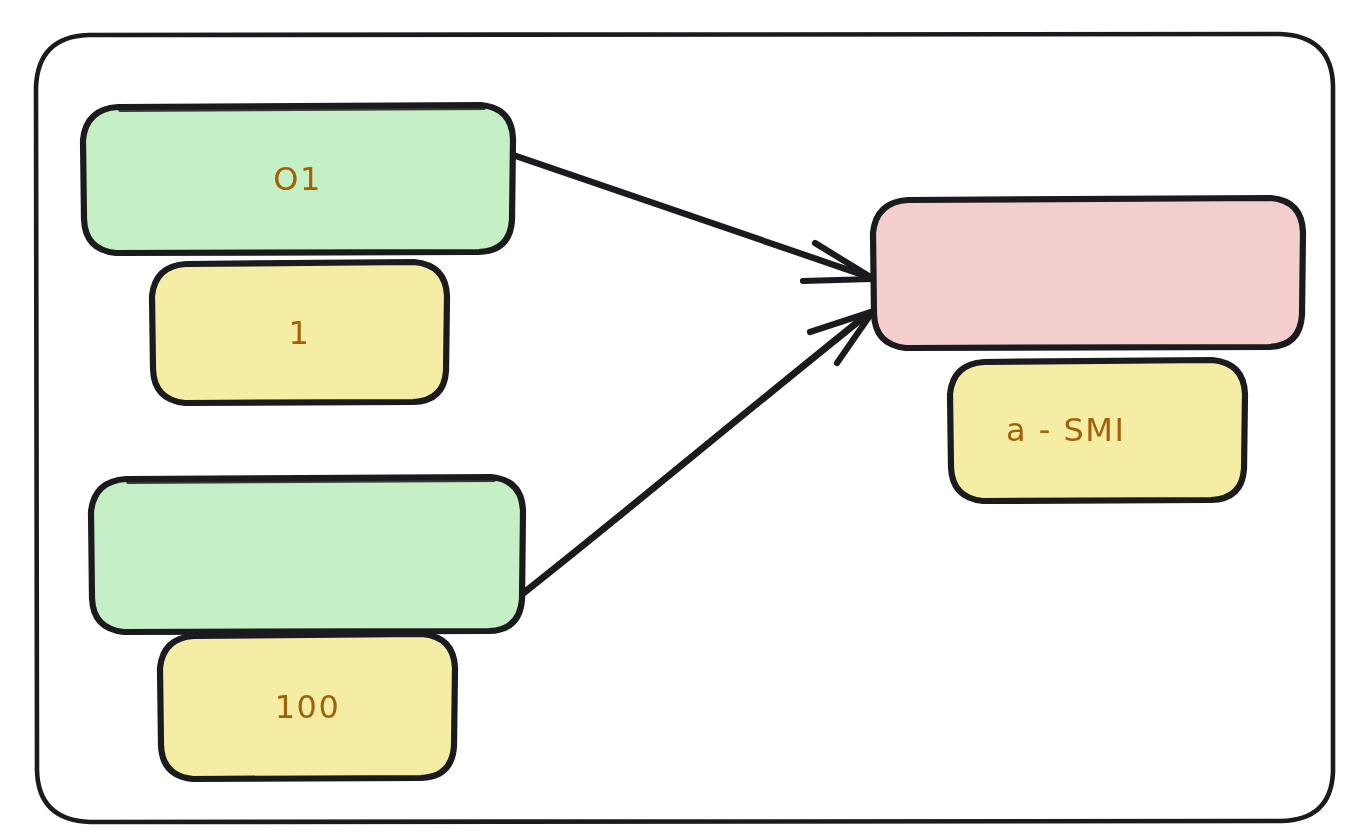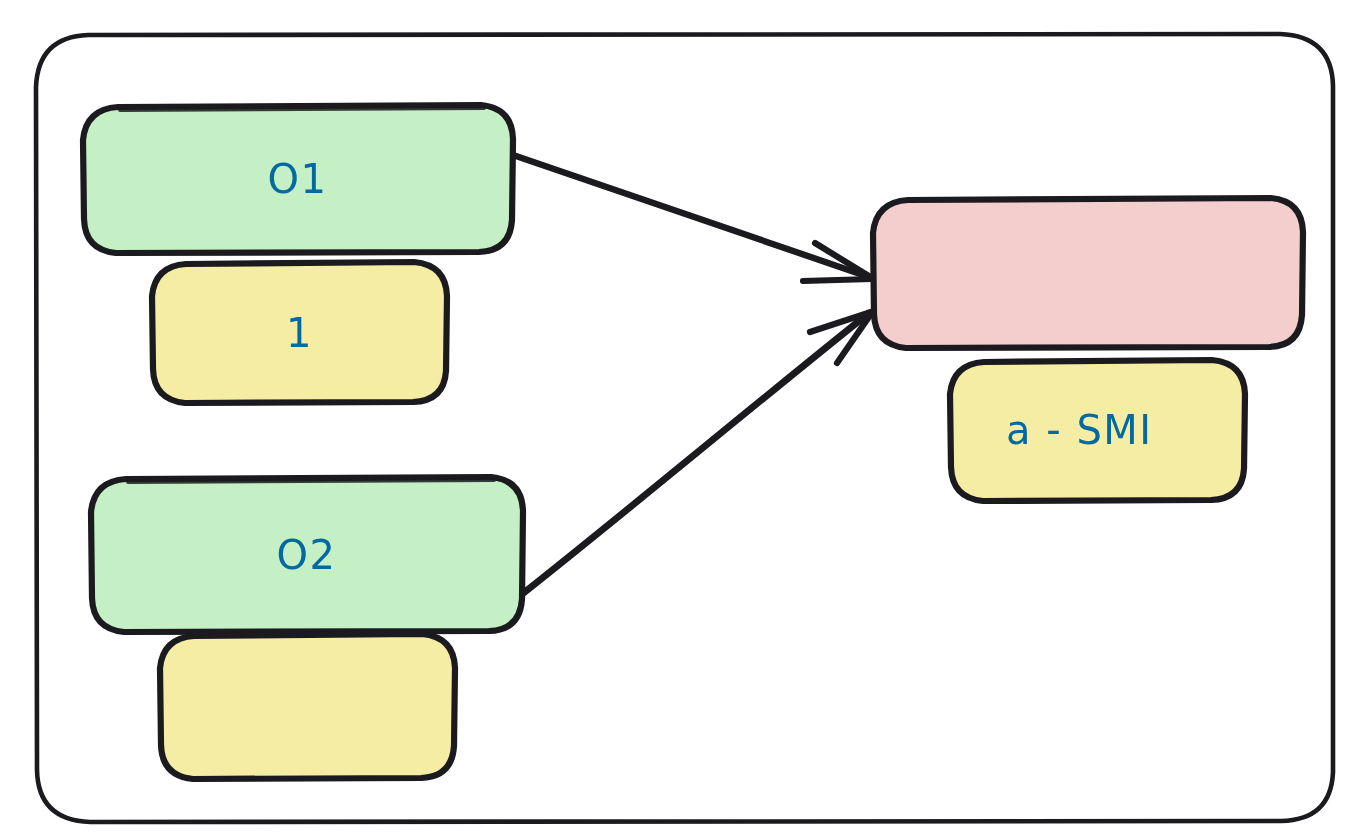--- a/index.html
+++ b/index.html
@@ -24,23 +24,23 @@
     position: absolute;
     inset: 0;
     width: 1367px;
     height: 840px;
   }
   .node-label {
     position: absolute;
     display: flex;
     align-items: center;
     justify-content: center;
-    color: #0369a1;
+    color: #a16207;
     font-family: "DejaVu Sans", sans-serif;
-    font-size: 40px;
+    font-size: 32px;
     font-weight: 400;
     letter-spacing: 1.5px;
     white-space: nowrap;
     pointer-events: none;
     user-select: none;
   }
   .node-label.left-ish { justify-content: flex-start; padding-left: 56px; }
   .hit {
     position: absolute;
     background: transparent;
@@ -100,22 +100,22 @@
     <g>
       <path d="M 984 362 L 1212 360 Q 1244 363 1245 394 L 1244 469 Q 1242 499 1211 500
                L 983 501 Q 952 498 951 467 L 950 394 Q 953 364 984 362 Z" fill="#f6eda4" stroke="#1b1b1f" stroke-width="6.2" stroke-linejoin="round"></path>
     </g>
   </svg>
 
   <div class="node-label" style="left:82px;  top:105px; width:431px; height:148px;">O1</div>
 
   <div class="node-label" style="left:152px; top:262px; width:295px; height:141px;">1</div>
 
-  <div class="node-label" style="left:90px;  top:477px; width:433px; height:155px;">O2</div>
 
+  <div class="node-label" style="left:160px; top:634px; width:295px; height:146px;">100</div>
 
 
   <div class="node-label left-ish" style="left:950px; top:360px; width:295px; height:140px;">a - SMI</div>
 
   <div class="hit" style="left:82px;  top:105px; width:431px; height:148px;"></div>
   <div class="hit" style="left:152px; top:262px; width:295px; height:141px;"></div>
   <div class="hit" style="left:90px;  top:477px; width:433px; height:155px;"></div>
   <div class="hit" style="left:160px; top:634px; width:295px; height:146px;"></div>
   <div class="hit" style="left:873px; top:198px; width:430px; height:150px;"></div>
   <div class="hit" style="left:950px; top:360px; width:295px; height:140px;"></div>

